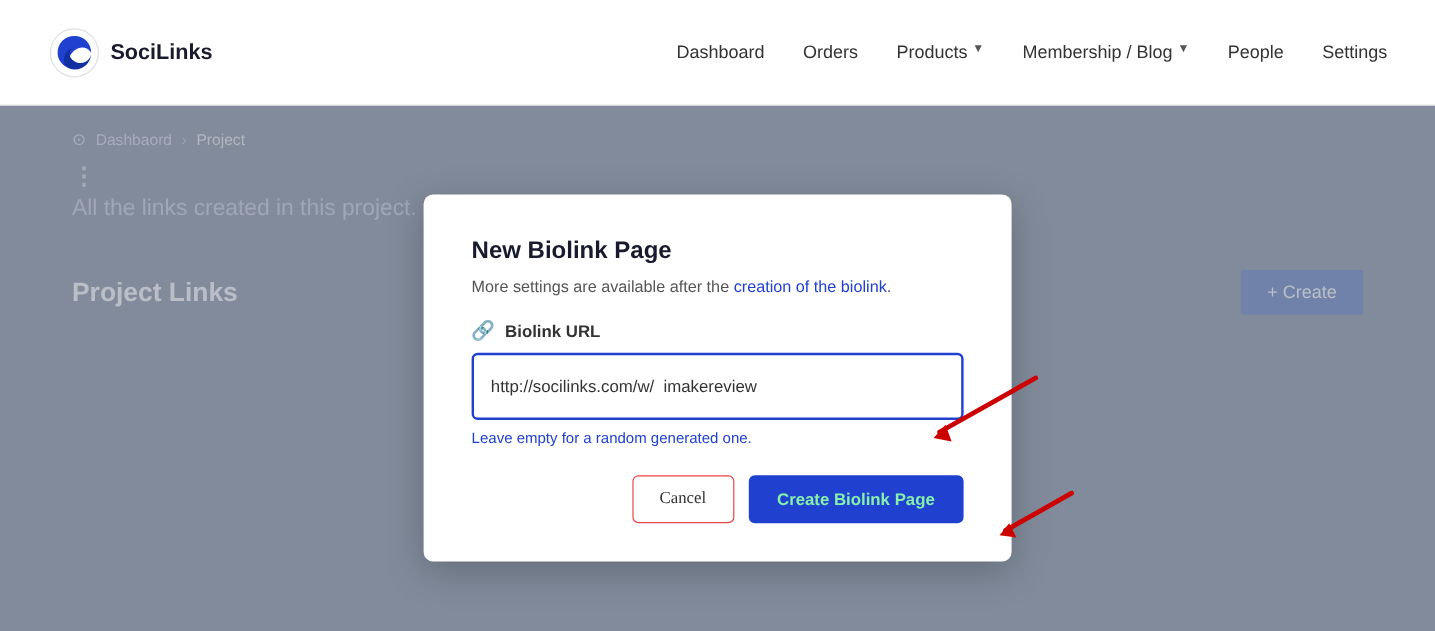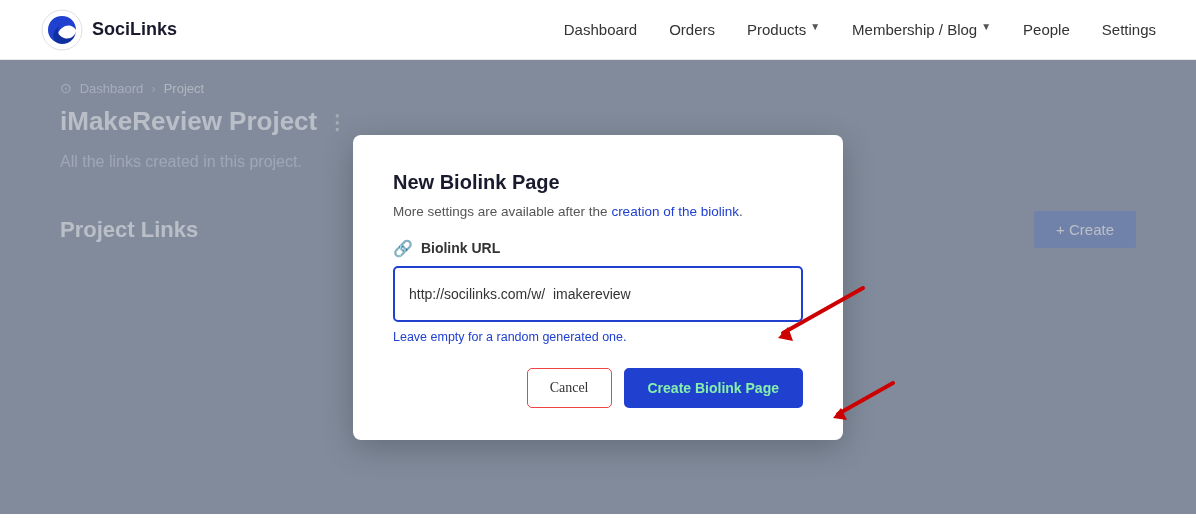--- a/index.html
+++ b/index.html
@@ -4,21 +4,21 @@
   <style>
     * { box-sizing: border-box; margin: 0; padding: 0; }
     body { font-family: 'Segoe UI', Arial, sans-serif; background: #fff; width: 1196px; height: 526px; overflow: hidden; }
 
     
     .header {
       display: flex;
       align-items: center;
       justify-content: space-between;
       padding: 0 40px;
-      height: 60px;
+      height: 88px;
       background: #fff;
       border-bottom: 1px solid #e8e8e8;
       position: relative;
       z-index: 10;
     }
     .logo {
       display: flex;
       align-items: center;
       gap: 8px;
     }
@@ -75,21 +75,21 @@
     .breadcrumb-icon { font-size: 14px; }
     .project-title {
       font-size: 26px;
       font-weight: 700;
       color: #fff;
       display: flex;
       align-items: center;
       gap: 10px;
     }
     .project-dots { font-size: 20px; color: #ddd; cursor: pointer; }
-    .project-subtitle { font-size: 16px; color: #d0d5e0; margin-top: 16px; }
+    .project-subtitle { font-size: 19px; color: #d0d5e0; margin-top: 4px; }
 
     
     .project-links-bar {
       display: flex;
       align-items: center;
       justify-content: space-between;
       padding: 24px 60px 8px;
     }
     .project-links-title {
       font-size: 22px;
@@ -243,21 +243,20 @@
 
 <div class="page-bg">
   <div class="page-header">
     <div class="breadcrumb">
       <span class="breadcrumb-icon">⊙</span>
       <span>Dashbaord</span>
       <span class="breadcrumb-sep">›</span>
       <span class="breadcrumb-current">Project</span>
     </div>
     <div class="project-title">
-      <span>iMakeReview Project</span>
       <span class="project-dots">⋮</span>
     </div>
     <div class="project-subtitle">All the links created in this project.</div>
   </div>
 
   <div class="project-links-bar">
     <div class="project-links-title">Project Links</div>
     <button class="create-btn">+ Create</button>
   </div>
 

